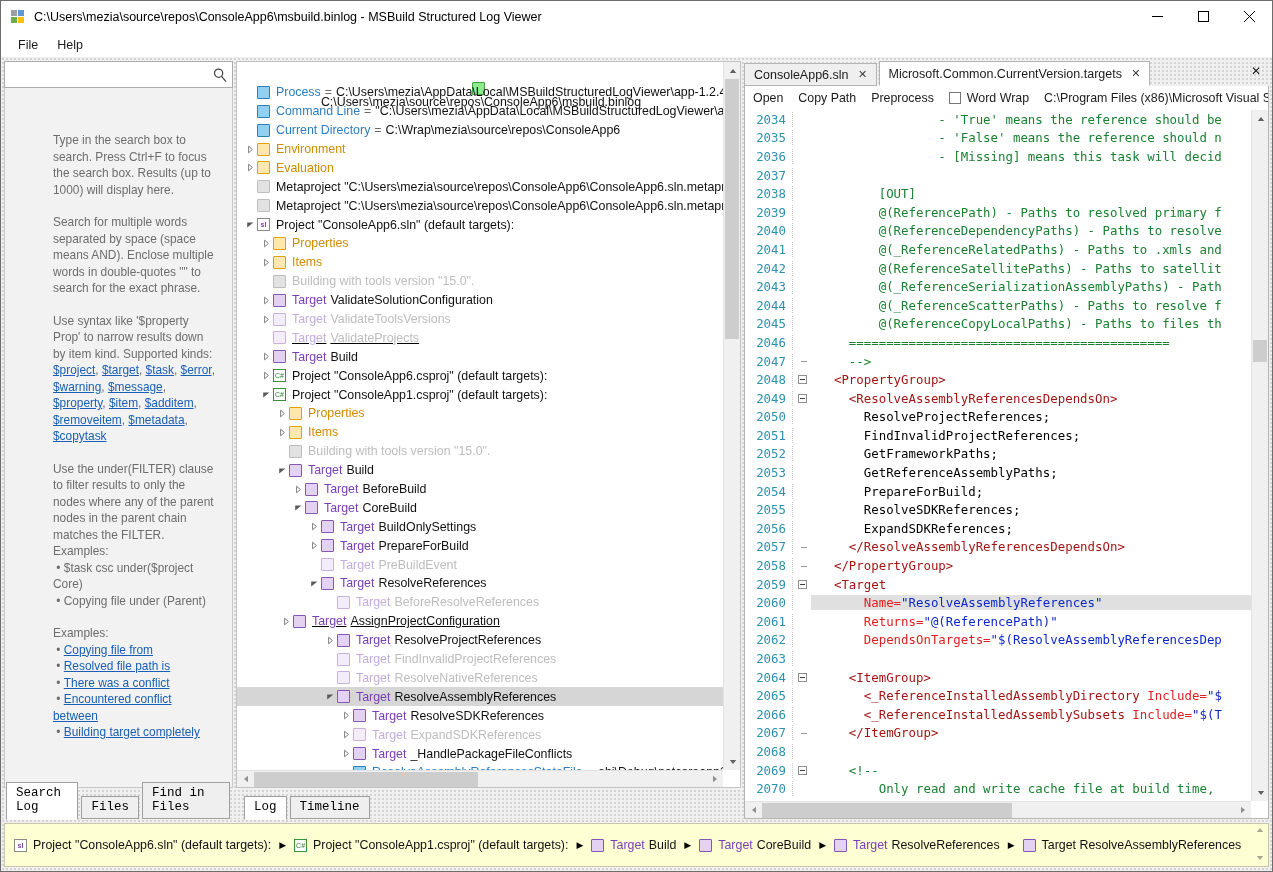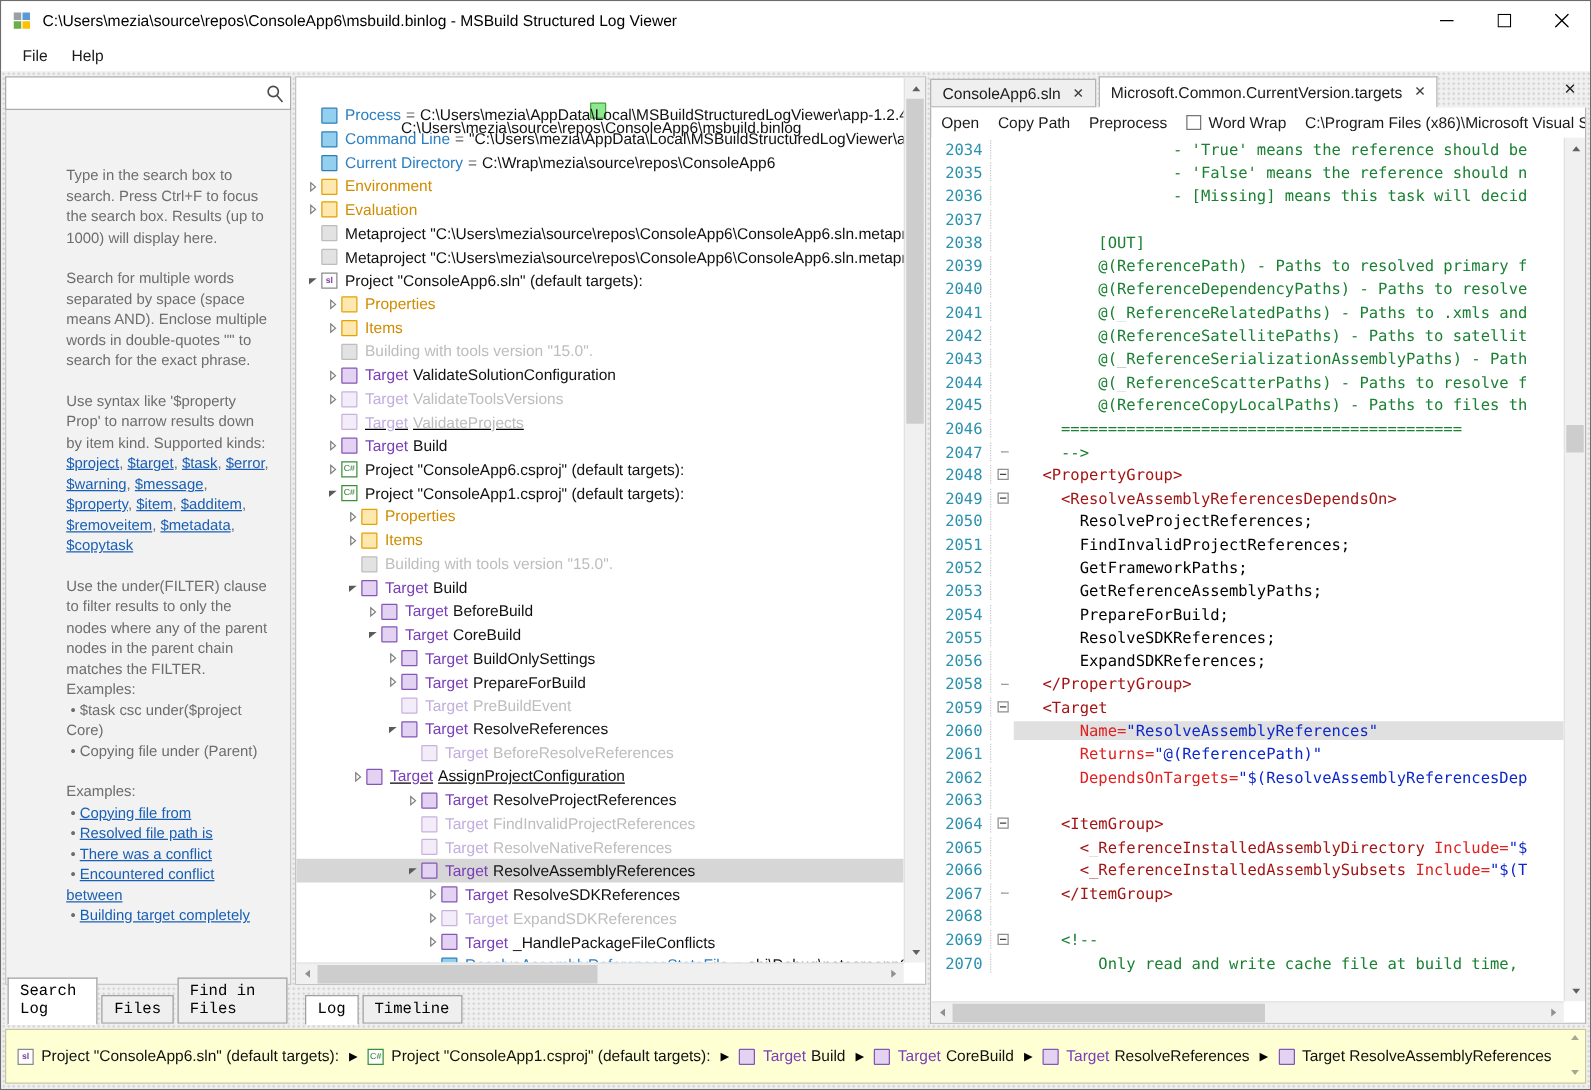--- a/index.html
+++ b/index.html
@@ -795,20 +795,21 @@
               <div class="cline"><span class="gut">2047</span><span class="foldcol"><span class="foldend"></span></span><span class="ctext"><span class="c-comment">    --&gt;</span></span></div>
               <div class="cline"><span class="gut">2048</span><span class="foldcol"><span class="foldline"></span><span class="foldbox"></span></span><span class="ctext"><span class="c-tag">  &lt;PropertyGroup&gt;</span></span></div>
               <div class="cline"><span class="gut">2049</span><span class="foldcol"><span class="foldline"></span><span class="foldbox"></span></span><span class="ctext"><span class="c-tag">    &lt;ResolveAssemblyReferencesDependsOn&gt;</span></span></div>
               <div class="cline"><span class="gut">2050</span><span class="foldcol"><span class="foldline"></span></span><span class="ctext"><span class="c-plain">      ResolveProjectReferences;</span></span></div>
               <div class="cline"><span class="gut">2051</span><span class="foldcol"><span class="foldline"></span></span><span class="ctext"><span class="c-plain">      FindInvalidProjectReferences;</span></span></div>
               <div class="cline"><span class="gut">2052</span><span class="foldcol"><span class="foldline"></span></span><span class="ctext"><span class="c-plain">      GetFrameworkPaths;</span></span></div>
               <div class="cline"><span class="gut">2053</span><span class="foldcol"><span class="foldline"></span></span><span class="ctext"><span class="c-plain">      GetReferenceAssemblyPaths;</span></span></div>
               <div class="cline"><span class="gut">2054</span><span class="foldcol"><span class="foldline"></span></span><span class="ctext"><span class="c-plain">      PrepareForBuild;</span></span></div>
               <div class="cline"><span class="gut">2055</span><span class="foldcol"><span class="foldline"></span></span><span class="ctext"><span class="c-plain">      ResolveSDKReferences;</span></span></div>
               <div class="cline"><span class="gut">2056</span><span class="foldcol"><span class="foldline"></span></span><span class="ctext"><span class="c-plain">      ExpandSDKReferences;</span></span></div>
+              <div class="cline"><span class="gut">2057</span><span class="foldcol"><span class="foldend"></span></span><span class="ctext"><span class="c-tag">    &lt;/ResolveAssemblyReferencesDependsOn&gt;</span></span></div>
               <div class="cline"><span class="gut">2058</span><span class="foldcol"><span class="foldend"></span></span><span class="ctext"><span class="c-tag">  &lt;/PropertyGroup&gt;</span></span></div>
               <div class="cline"><span class="gut">2059</span><span class="foldcol"><span class="foldline"></span><span class="foldbox"></span></span><span class="ctext"><span class="c-tag">  &lt;Target</span></span></div>
               <div class="cline"><span class="gut">2060</span><span class="foldcol"><span class="foldline"></span></span><span class="ctext hl"><span class="c-attr">      Name=</span><span class="c-str">"ResolveAssemblyReferences"</span></span></div>
               <div class="cline"><span class="gut">2061</span><span class="foldcol"><span class="foldline"></span></span><span class="ctext"><span class="c-attr">      Returns=</span><span class="c-str">"@(ReferencePath)"</span></span></div>
               <div class="cline"><span class="gut">2062</span><span class="foldcol"><span class="foldline"></span></span><span class="ctext"><span class="c-attr">      DependsOnTargets=</span><span class="c-str">"$(ResolveAssemblyReferencesDep</span></span></div>
               <div class="cline"><span class="gut">2063</span><span class="foldcol"><span class="foldline"></span></span><span class="ctext"><span class="c-plain"></span></span></div>
               <div class="cline"><span class="gut">2064</span><span class="foldcol"><span class="foldline"></span><span class="foldbox"></span></span><span class="ctext"><span class="c-tag">    &lt;ItemGroup&gt;</span></span></div>
               <div class="cline"><span class="gut">2065</span><span class="foldcol"><span class="foldline"></span></span><span class="ctext"><span class="c-tag">      &lt;_ReferenceInstalledAssemblyDirectory </span><span class="c-attr">Include=</span><span class="c-str">"$</span></span></div>
               <div class="cline"><span class="gut">2066</span><span class="foldcol"><span class="foldline"></span></span><span class="ctext"><span class="c-tag">      &lt;_ReferenceInstalledAssemblySubsets </span><span class="c-attr">Include=</span><span class="c-str">"$(T</span></span></div>
               <div class="cline"><span class="gut">2067</span><span class="foldcol"><span class="foldend"></span></span><span class="ctext"><span class="c-tag">    &lt;/ItemGroup&gt;</span></span></div>

